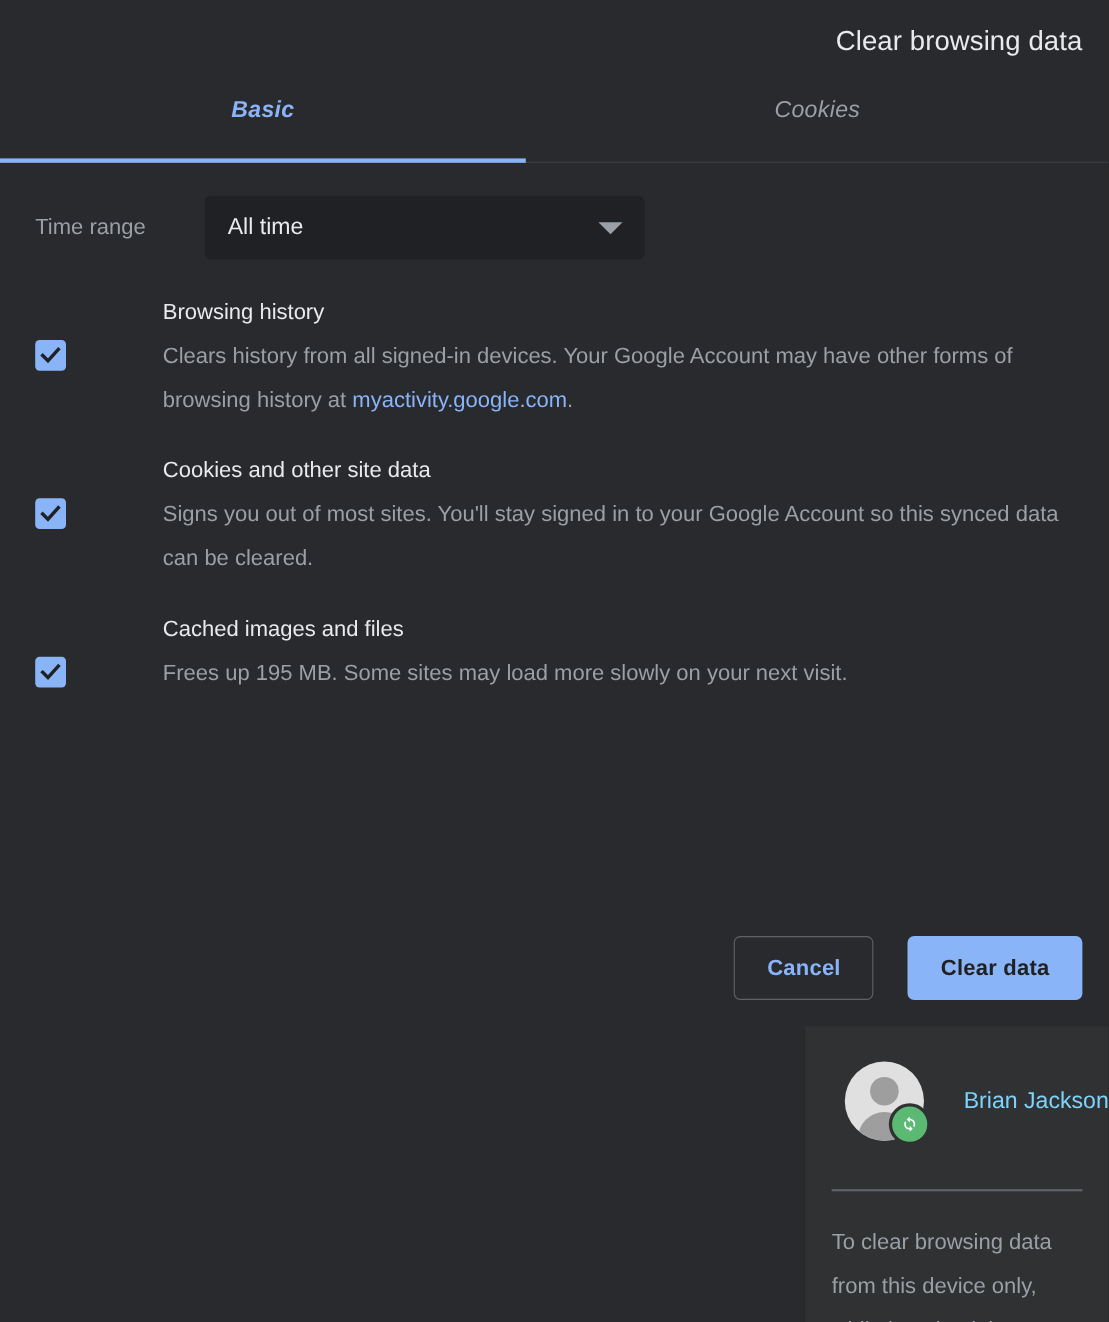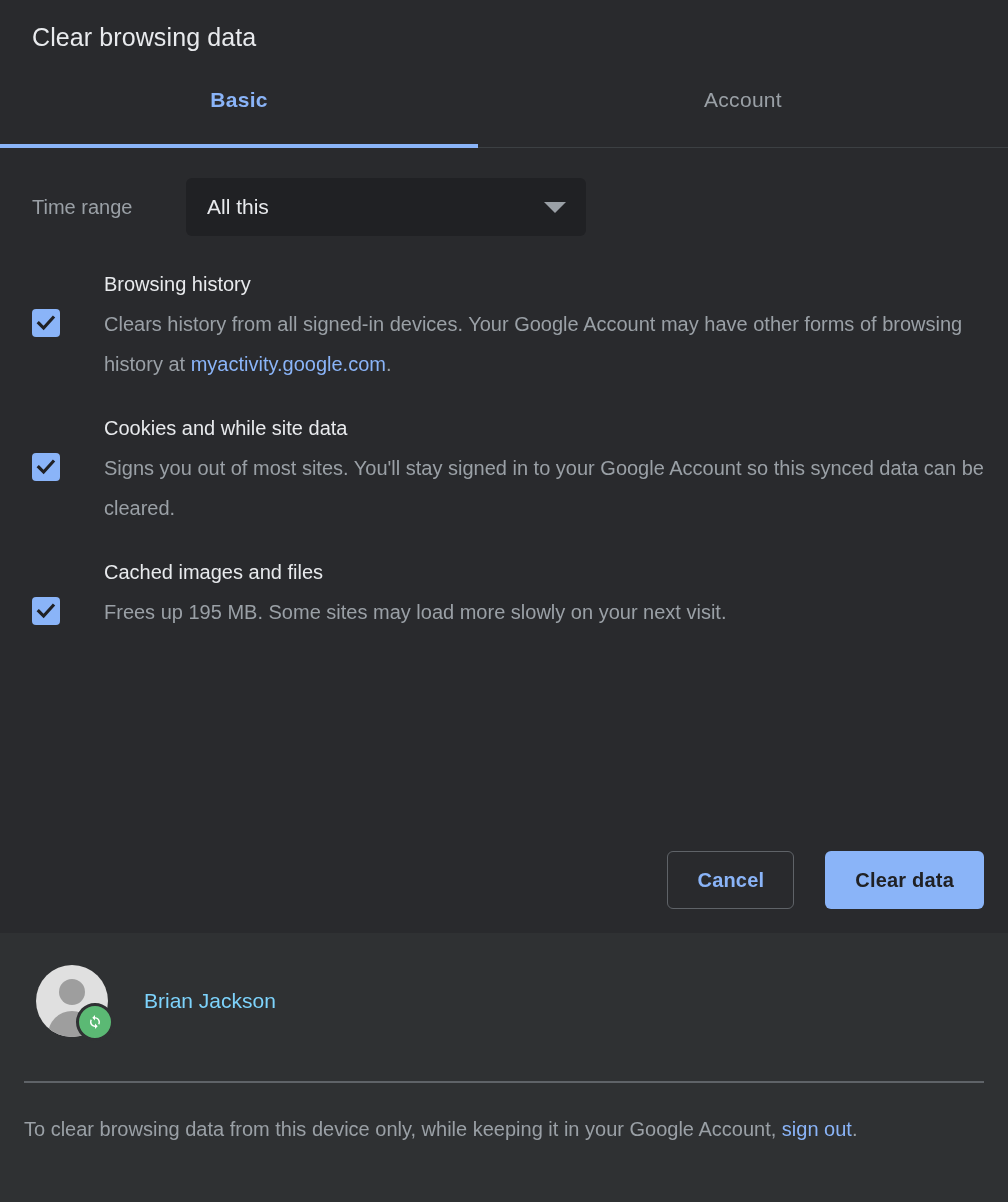--- a/index.html
+++ b/index.html
@@ -14,20 +14,21 @@
     -webkit-font-smoothing: antialiased;
     overflow: hidden;
   }
   .dialog {
     width: 1008px;
     height: 1202px;
     display: flex;
     flex-direction: column;
     background: #292a2d;
     position: relative;
+    align-items: flex-end;
   }
 
   
   .title-bar {
     padding: 22px 24px 0 32px;
     height: 52px;
     box-sizing: border-box;
   }
   .dialog-title {
     color: #e8eaed;
@@ -49,20 +50,21 @@
     flex: 0 0 478px;
     height: 96px;
     display: flex;
     align-items: center;
     justify-content: center;
     font-size: 21px;
     letter-spacing: 0.3px;
     cursor: pointer;
     user-select: none;
     box-sizing: border-box;
+    font-style: italic;
   }
   .tab.second { flex: 0 0 530px; }
   .tab-active {
     color: #8ab4f8;
     font-weight: bold;
   }
   .tab-inactive {
     color: #9aa0a6;
     font-weight: normal;
   }
@@ -128,20 +130,21 @@
 
   
   .options {
     padding: 34px 0 0 0;
   }
   .option-row {
     display: flex;
     align-items: flex-start;
     padding: 0 24px 0 32px;
     margin-bottom: 30px;
+    gap: 44px;
   }
   .option-row:last-child { margin-bottom: 0; }
   .checkbox-cell {
     flex: 0 0 auto;
     width: 72px;
     display: flex;
     align-items: flex-start;
     padding-top: 39px;
   }
   .checkbox {
@@ -297,32 +300,32 @@
 
   <div class="title-bar">
     <div class="dialog-title">Clear browsing data</div>
   </div>
 
   <div class="tab-strip">
     <div class="tab tab-active">
       <span>Basic</span>
     </div>
     <div class="tab second tab-inactive">
-      <span>Account</span>
+      <span>Cookies</span>
     </div>
     <div class="tab-divider-line"></div>
     <div class="tab-indicator"></div>
   </div>
 
   <div class="body-area">
 
     <div class="time-range-row">
       <div class="time-range-label">Time range</div>
       <div class="select-box">
-        <span class="select-value">All this</span>
+        <span class="select-value">All time</span>
         <span class="caret"></span>
       </div>
     </div>
 
     <div class="options">
 
       <div class="option-row">
         <div class="checkbox-cell">
           <span class="checkbox">
             <svg width="20" height="20" viewBox="0 0 20 20" aria-hidden="true">
@@ -338,21 +341,21 @@
 
       <div class="option-row">
         <div class="checkbox-cell">
           <span class="checkbox">
             <svg width="20" height="20" viewBox="0 0 20 20" aria-hidden="true">
               <path d="M2.8 10.2 L7.6 15 L17 4.6" fill="none" stroke="#202124" stroke-width="3.1" stroke-linecap="square" stroke-linejoin="miter"></path>
             </svg>
           </span>
         </div>
         <div class="option-text">
-          <div class="option-title">Cookies and while site data</div>
+          <div class="option-title">Cookies and other site data</div>
           <div class="option-desc">Signs you out of most sites. You'll stay signed in to your Google Account so this synced data can be cleared.</div>
         </div>
       </div>
 
       <div class="option-row">
         <div class="checkbox-cell">
           <span class="checkbox">
             <svg width="20" height="20" viewBox="0 0 20 20" aria-hidden="true">
               <path d="M2.8 10.2 L7.6 15 L17 4.6" fill="none" stroke="#202124" stroke-width="3.1" stroke-linecap="square" stroke-linejoin="miter"></path>
             </svg>

